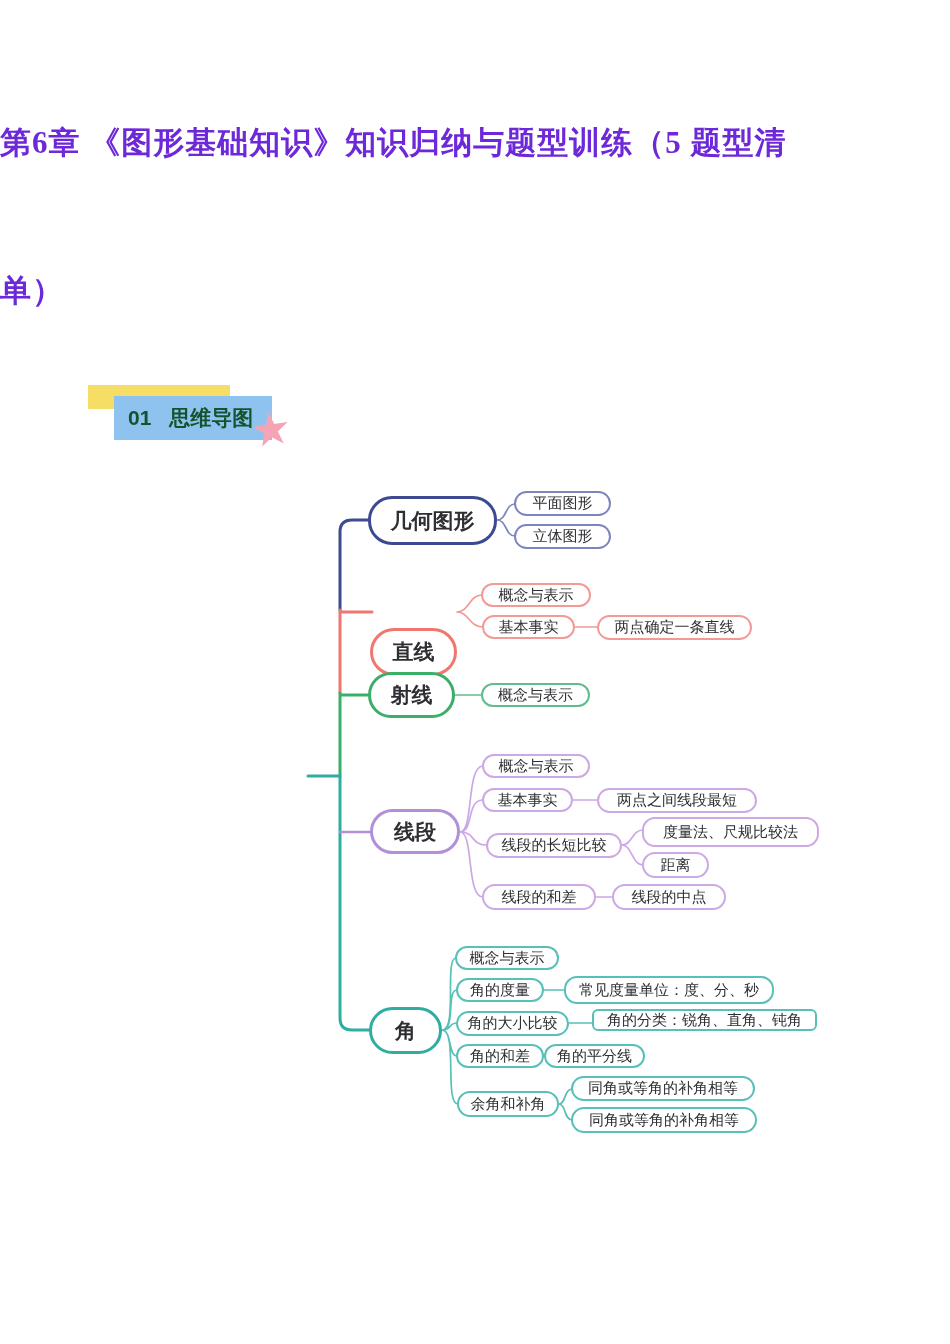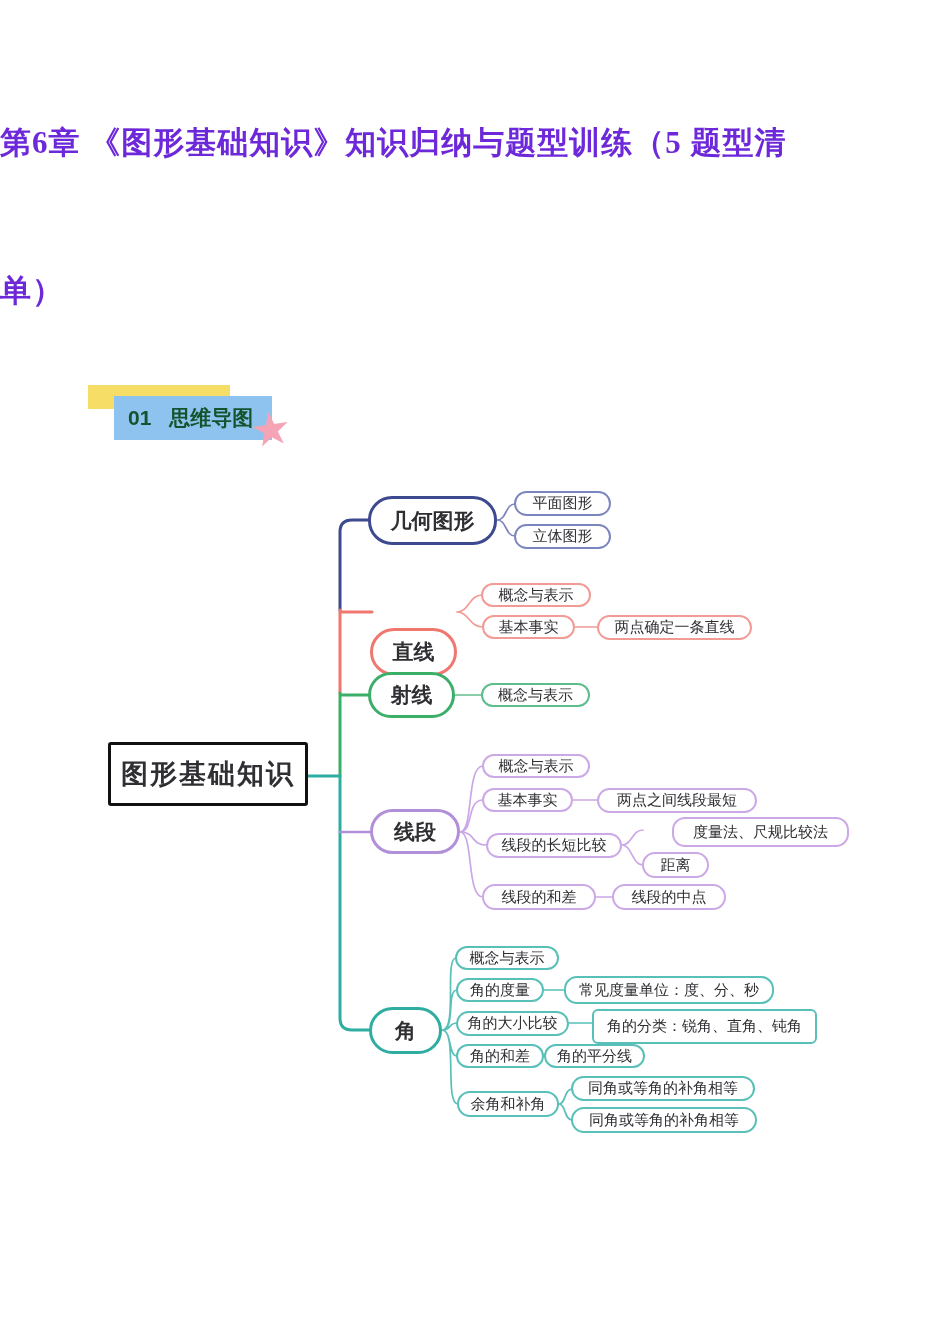--- a/index.html
+++ b/index.html
@@ -68,49 +68,48 @@
                M 442 1030 C 452 1030 448 1056 457 1056
                M 442 1030 C 458 1030 444 1104 458 1104
                M 544 990 H 564
                M 569 1023 H 592
                M 544 1056 H 564
                M 559 1104 C 566 1104 564 1089 572 1089
                M 559 1104 C 566 1104 564 1120 572 1120" stroke="#58C0B8" stroke-width="1.7"></path>
     </g>
   </svg>
 
-  <div class="node root-node" style="left:108px;top:742px;width:200px;height:64px;">图形基础知识</div>
 
   <div class="node main-node" style="left:368px;top:496px;width:129px;height:49px;border-color:#3E4A8F;">几何图形</div>
   <div class="node child-node" style="left:514px;top:491px;width:97px;height:25px;border-color:#7C86BE;">平面图形</div>
   <div class="node child-node" style="left:514px;top:524px;width:97px;height:25px;border-color:#7C86BE;">立体图形</div>
 
   <div class="node main-node" style="left:370px;top:588px;width:87px;height:48px;border-color:#F0776F;margin-top:40px;">直线</div>
   <div class="node child-node" style="left:481px;top:583px;width:110px;height:24px;border-color:#F29B95;">概念与表示</div>
   <div class="node child-node" style="left:482px;top:615px;width:93px;height:24px;border-color:#F29B95;">基本事实</div>
   <div class="node child-node" style="left:597px;top:615px;width:155px;height:25px;border-color:#F29B95;">两点确定一条直线</div>
 
   <div class="node main-node" style="left:368px;top:672px;width:87px;height:46px;border-color:#3BAE68;">射线</div>
   <div class="node child-node" style="left:481px;top:683px;width:109px;height:24px;border-color:#5FBD8C;">概念与表示</div>
 
   <div class="node main-node" style="left:370px;top:809px;width:90px;height:45px;border-color:#B18FD9;">线段</div>
   <div class="node child-node" style="left:482px;top:754px;width:108px;height:24px;border-color:#CCA8E6;">概念与表示</div>
   <div class="node child-node" style="left:482px;top:788px;width:91px;height:24px;border-color:#CCA8E6;">基本事实</div>
   <div class="node child-node" style="left:597px;top:788px;width:160px;height:25px;border-color:#CCA8E6;">两点之间线段最短</div>
   <div class="node child-node" style="left:486px;top:833px;width:136px;height:25px;border-color:#CCA8E6;">线段的长短比较</div>
-  <div class="node child-node" style="left:672px;top:817px;width:177px;height:30px;border-color:#CCA8E6;">度量法、尺规比较法</div>
+  <div class="node child-node" style="left:642px;top:817px;width:177px;height:30px;border-color:#CCA8E6;">度量法、尺规比较法</div>
   <div class="node child-node" style="left:642px;top:852px;width:67px;height:26px;border-color:#CCA8E6;">距离</div>
   <div class="node child-node" style="left:482px;top:884px;width:114px;height:26px;border-color:#CCA8E6;">线段的和差</div>
   <div class="node child-node" style="left:612px;top:884px;width:114px;height:26px;border-color:#CCA8E6;">线段的中点</div>
 
   <div class="node main-node" style="left:369px;top:1007px;width:73px;height:47px;border-color:#2FADA1;">角</div>
   <div class="node child-node" style="left:455px;top:946px;width:104px;height:24px;border-color:#58C0B8;">概念与表示</div>
   <div class="node child-node" style="left:456px;top:978px;width:88px;height:24px;border-color:#58C0B8;">角的度量</div>
   <div class="node child-node" style="left:564px;top:976px;width:210px;height:28px;border-color:#58C0B8;">常见度量单位：度、分、秒</div>
   <div class="node child-node" style="left:456px;top:1011px;width:113px;height:25px;border-color:#58C0B8;">角的大小比较</div>
-  <div class="node child-node" style="left:592px;top:1009px;width:225px;height:35px;border-color:#58C0B8;border-radius:6px;">角的分类：锐角、直角、钝角</div>
+  <div class="node child-node" style="left:592px;top:1009px;width:225px;height:22px;border-color:#58C0B8;border-radius:6px;">角的分类：锐角、直角、钝角</div>
   <div class="node child-node" style="left:456px;top:1044px;width:88px;height:24px;border-color:#58C0B8;">角的和差</div>
   <div class="node child-node" style="left:544px;top:1044px;width:101px;height:24px;border-color:#58C0B8;">角的平分线</div>
   <div class="node child-node" style="left:457px;top:1091px;width:102px;height:26px;border-color:#58C0B8;">余角和补角</div>
   <div class="node child-node" style="left:571px;top:1076px;width:184px;height:25px;border-color:#58C0B8;">同角或等角的补角相等</div>
   <div class="node child-node" style="left:571px;top:1107px;width:186px;height:26px;border-color:#58C0B8;">同角或等角的补角相等</div>
 
 </div>
 
 </body></html>

